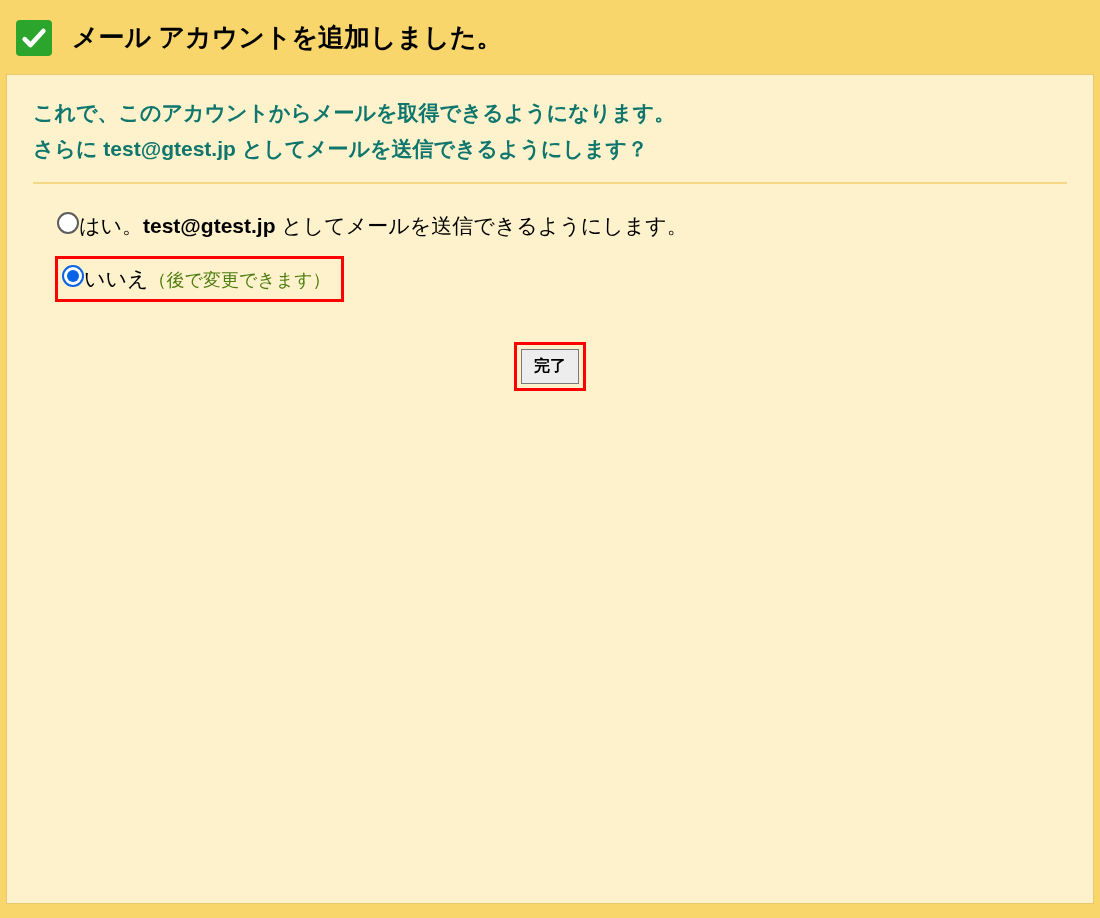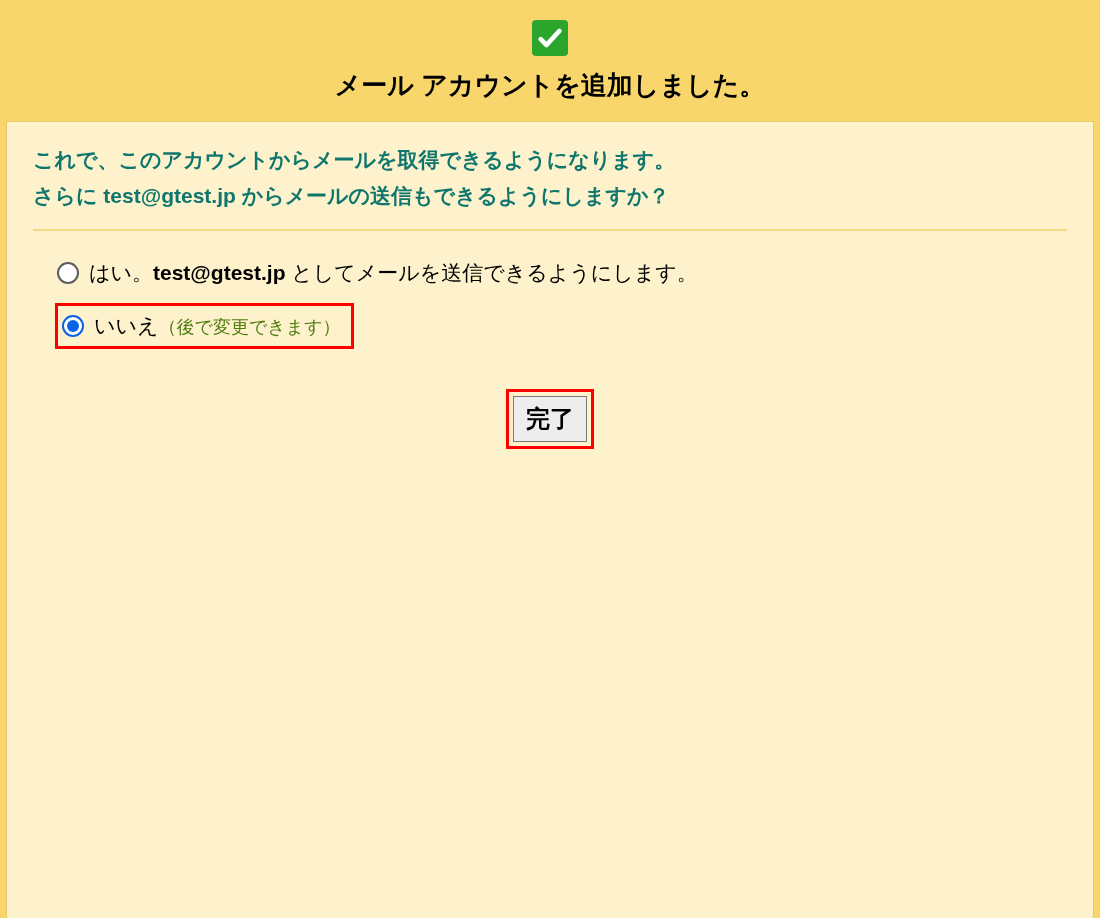--- a/index.html
+++ b/index.html
@@ -9,24 +9,23 @@
     }
     body {
       font-family: "Hiragino Kaku Gothic ProN", "メイリオ", Meiryo, sans-serif;
       background: #f8d66b;
       width: 1100px;
       height: 918px;
       padding: 6px;
     }
     .header {
       display: flex;
-      align-items: center;
+      align-items: flex-start;
       padding: 14px 10px 18px 10px;
-      gap: 12px;
-      flex-direction: column;
+      gap: 20px;
     }
     .check-icon {
       width: 36px;
       height: 36px;
       background: #2ca52c;
       border-radius: 4px;
       display: flex;
       align-items: center;
       justify-content: center;
       flex-shrink: 0;
@@ -53,22 +52,20 @@
       line-height: 1.7;
       padding-bottom: 16px;
       border-bottom: 2px solid #f4d884;
       margin-bottom: 24px;
     }
     .options {
       padding-left: 22px;
     }
     .option-row {
       display: flex;
-      align-items: center;
-      gap: 10px;
       margin-bottom: 12px;
       padding: 4px 8px 4px 2px;
     }
     .option-row.highlighted {
       border: 3px solid #ff0000;
       width: fit-content;
       padding: 6px 10px 6px 4px;
     }
     .radio {
       width: 22px;
@@ -108,21 +105,21 @@
       display: flex;
       justify-content: center;
       margin-top: 40px;
     }
     .submit-highlight {
       border: 3px solid #ff0000;
       padding: 4px;
       display: inline-block;
     }
     .submit-btn {
-      font-size: 24px;
+      font-size: 16px;
       font-weight: 700;
       padding: 6px 12px;
       background: #ededed;
       border: 1px solid #7a7a7a;
       cursor: pointer;
       font-family: inherit;
     }
   </style>
 </head>
 <body>
@@ -133,21 +130,21 @@
       <polyline points="4 13 9 18 20 6"></polyline>
     </svg>
   </div>
   <div class="header-title">メール アカウントを追加しました。</div>
 </div>
 
 <div class="content">
   <div class="intro">
     <div>これで、このアカウントからメールを取得できるようになります。</div>
     <div>
-      <span>さらに </span><span>test@gtest.jp</span><span> からメールの送信もできるようにしますか？</span>
+      <span>さらに </span><span>test@gtest.jp</span><span> としてメールを送信できるようにします？</span>
     </div>
   </div>
 
   <div class="options">
     <label class="option-row">
       <span class="radio"></span>
       <span class="option-label">
         <span>はい。</span><span class="bold">test@gtest.jp</span><span> としてメールを送信できるようにします。</span>
       </span>
     </label>

